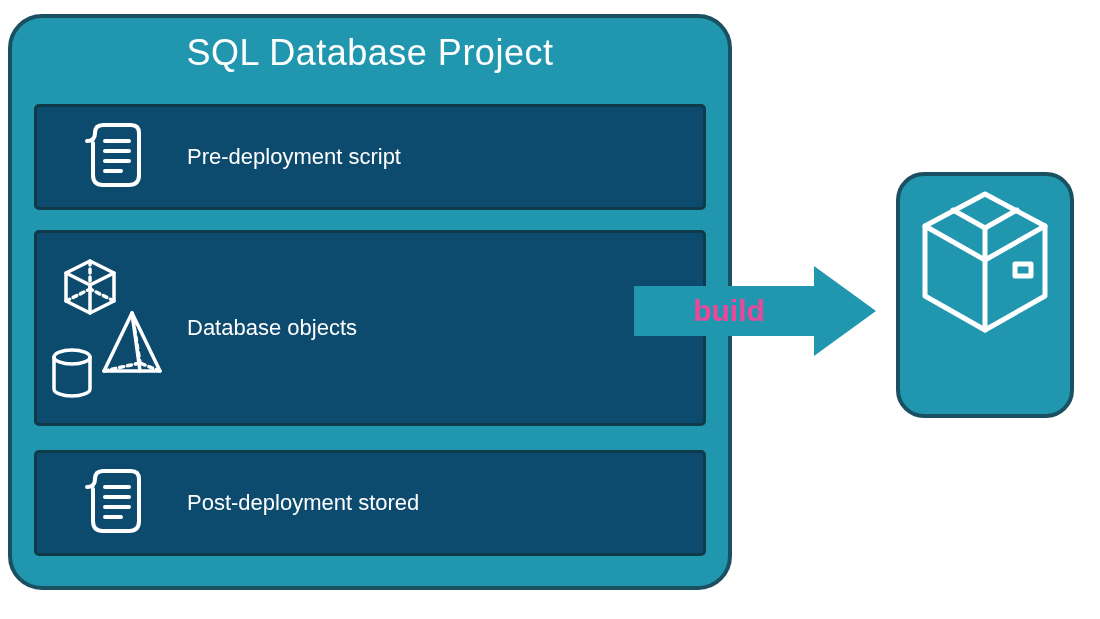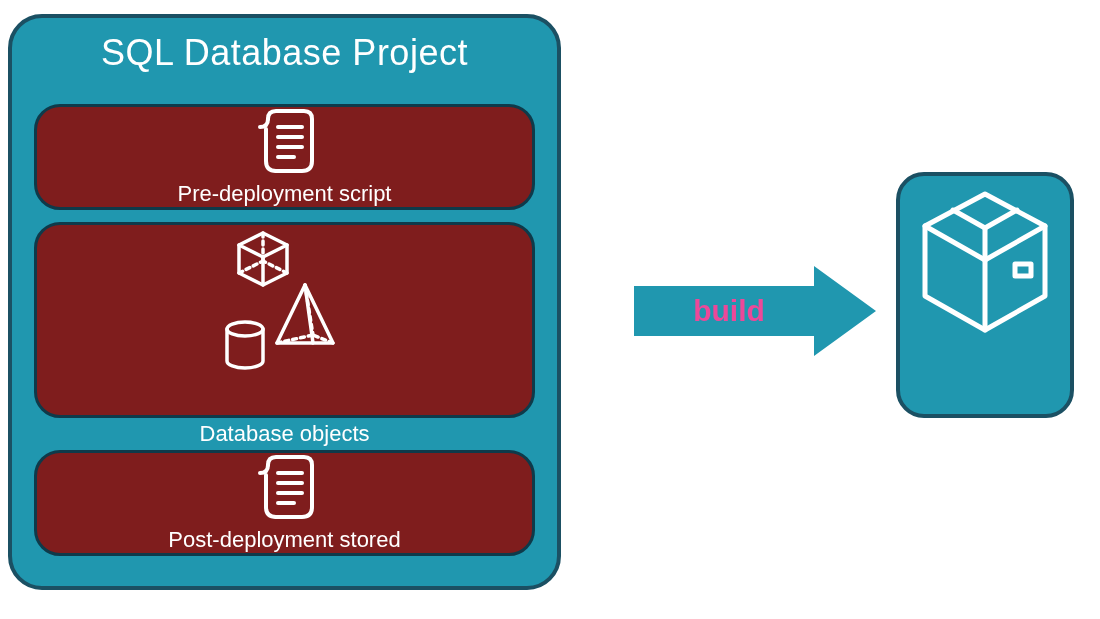--- a/index.html
+++ b/index.html
@@ -14,50 +14,49 @@
   .stage {
     position: relative;
     width: 1100px;
     height: 619px;
   }
   
   .project-box {
     position: absolute;
     left: 8px;
     top: 14px;
-    width: 553px;
+    width: 724px;
     height: 576px;
     background: #2097af;
     border: 4px solid #1b5063;
     border-radius: 34px;
     box-sizing: border-box;
   }
   .project-title {
     text-align: center;
     font-size: 36px;
     font-weight: 400;
     color: #ffffff;
     margin-top: 14px;
     letter-spacing: 0.5px;
   }
   
   .card {
     position: absolute;
     left: 22px;
     right: 22px;
-    background: #7f1d1d;
+    background: #0c4a6e;
     border: 3px solid #0e3a4a;
-    border-radius: 26px;
+    border-radius: 5px;
     box-sizing: border-box;
     display: flex;
     align-items: center;
-    flex-direction: column;
   }
   .card-pre   { top: 86px;  height: 106px; }
-  .card-objs  { top: 204px; height: 196px; gap: 44px; }
+  .card-objs  { top: 212px; height: 196px; }
   .card-post  { top: 432px; height: 106px; }
 
   .card .icon-slot {
     width: 150px;
     display: flex;
     align-items: center;
     justify-content: center;
   }
   .card .text-slot {
     flex: 1;

